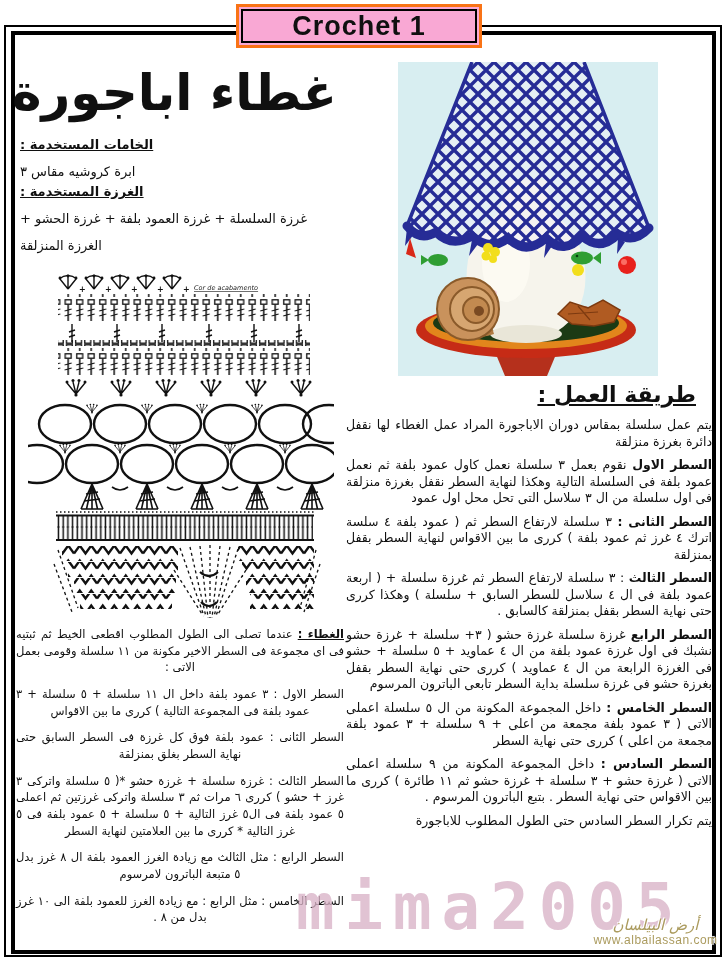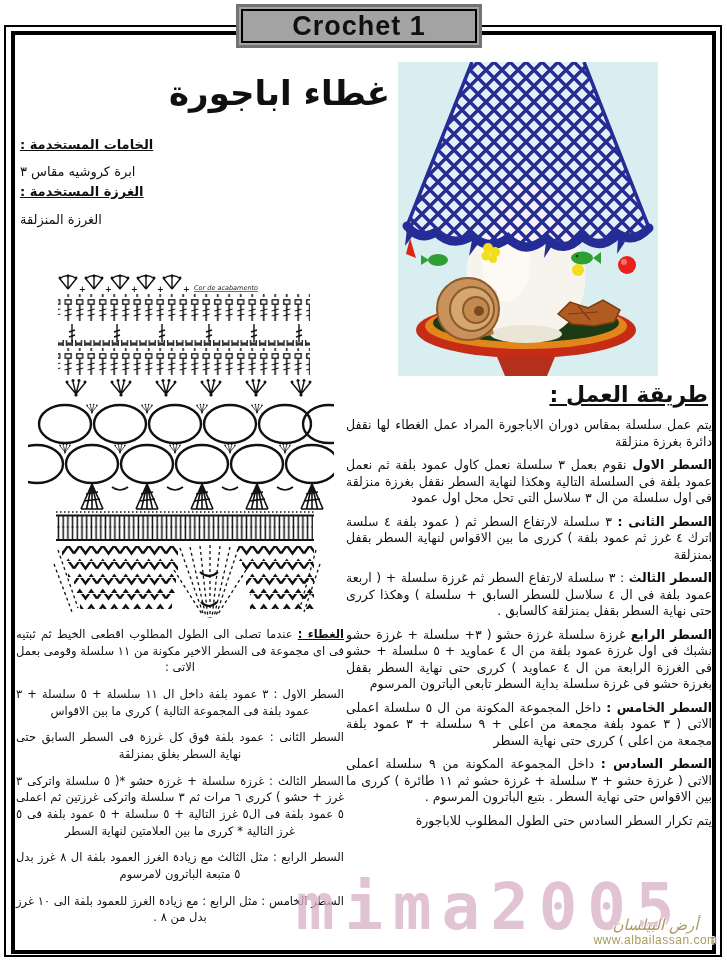--- a/index.html
+++ b/index.html
@@ -3,40 +3,40 @@
 <meta charset="utf-8">
 <style>
   html,body{margin:0;padding:0;background:#888;}
   .page{position:relative;width:727px;height:966px;background:#ffffff;overflow:hidden;
         font-family:"DejaVu Sans",sans-serif;color:#101010;}
   .abs{position:absolute;}
   
   .frame-outer{left:4px;top:25px;width:714px;height:928px;border:2px solid #000;}
   .frame-inner{left:11px;top:31px;width:697px;height:915px;border:4px solid #000;}
   
-  .title-box{left:236px;top:4px;width:246px;height:44px;border:3px solid #737373;background:#a3a3a3;padding:2px;box-sizing:border-box;z-index:5;}
+  .title-box{left:236px;top:4px;width:246px;height:44px;border:3px solid #f97316;background:#f9a8d4;padding:2px;box-sizing:border-box;z-index:5;}
   .title-box-inner{width:100%;height:100%;border:2px solid #000;box-sizing:border-box;
        display:flex;align-items:center;justify-content:center;
        font-family:"Liberation Sans",sans-serif;font-weight:bold;font-size:27px;letter-spacing:1px;}
   
-  .main-title{left:12px;top:54px;width:378px;height:80px;direction:rtl;text-align:right;
-       font-size:34px;font-weight:bold;line-height:78px;letter-spacing:2px;}
+  .main-title{left:12px;top:54px;width:378px;height:80px;direction:rtl;text-align:left;
+       font-size:50px;font-weight:bold;line-height:78px;letter-spacing:2px;}
   
   .mat{left:20px;top:136px;width:326px;direction:rtl;text-align:left;font-size:13px;line-height:1.35;}
   .mat .h{font-weight:bold;text-decoration:underline;margin-bottom:9px;}
   .mat .it{margin-bottom:13px;}
   .mat .it2{margin-bottom:3px;}
   .fin{left:16px;top:626px;width:328px;direction:rtl;font-size:11.5px;line-height:1.45;
        text-align:justify;text-align-last:center;}
   .fin p{margin:0 0 10px 0;}
   .fin .h{font-weight:bold;text-decoration:underline;}
   
   .method{left:346px;top:380px;width:366px;direction:rtl;font-size:12.5px;line-height:1.32;
        text-align:justify;text-align-last:right;}
-  .method h2{margin:0 4px 8px 0;font-size:22px;font-weight:bold;text-decoration:underline;text-align:right;}
+  .method h2{margin:0 16px 8px 0;font-size:22px;font-weight:bold;text-decoration:underline;text-align:right;}
   .method p{margin:0 0 7px 0;}
   .lbl{font-weight:bold;}
   
   .photo{left:398px;top:62px;width:260px;height:314px;}
   .chart{left:28px;top:272px;width:306px;height:350px;}
   
   .watermark{left:296px;top:870px;font-family:"DejaVu Sans Mono",monospace;font-weight:bold;
        font-size:64px;letter-spacing:10px;color:#d9b3c7;opacity:.78;z-index:6;}
   .logo{left:584px;top:917px;width:143px;text-align:center;z-index:7;line-height:1.1;
        color:#ab9b5e;font-weight:normal;
@@ -55,20 +55,21 @@
   <div class="abs title-box">
     <div class="title-box-inner">Crochet 1</div>
   </div>
 
   <div class="abs main-title">غطاء اباجورة</div>
 
   <div class="abs mat">
     <div class="h">الخامات المستخدمة :</div>
     <div class="it2">ابرة كروشيه مقاس ٣</div>
     <div class="h">الغرزة المستخدمة :</div>
+    <div class="it2">غرزة السلسلة + غرزة العمود بلفة + غرزة الحشو +</div>
     <div class="it" style="margin-top:10px">الغرزة المنزلقة</div>
   </div>
 
   <svg class="abs chart" viewBox="0 0 306 350">
     <defs>
       <g id="dpost">
           <line x1="0" y1="0" x2="0" y2="18"></line>
           <line x1="-3" y1="8" x2="3" y2="6"></line>
           <line x1="-3" y1="13" x2="3" y2="11"></line>
         </g>

